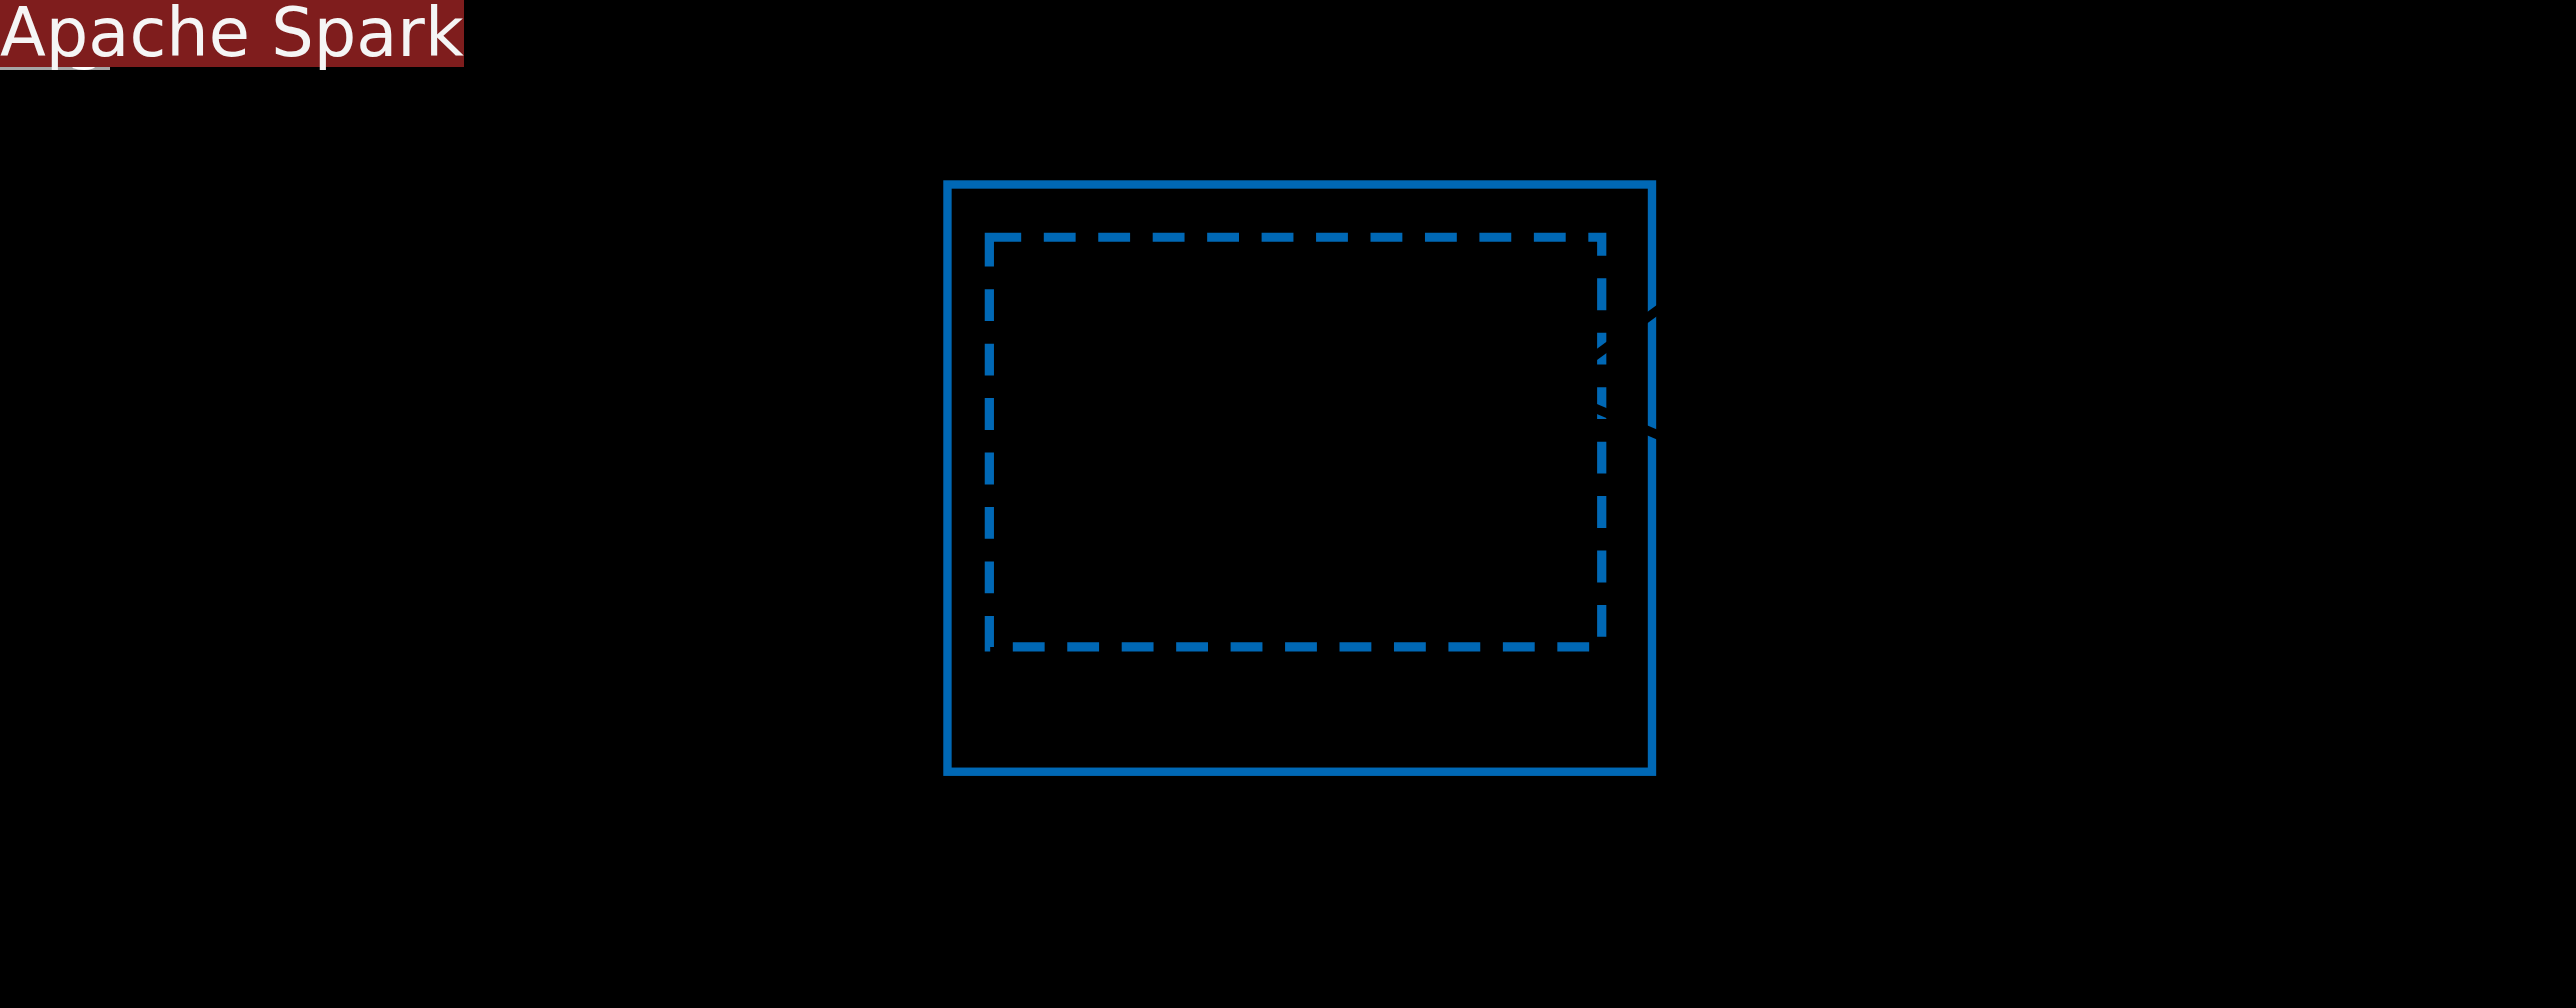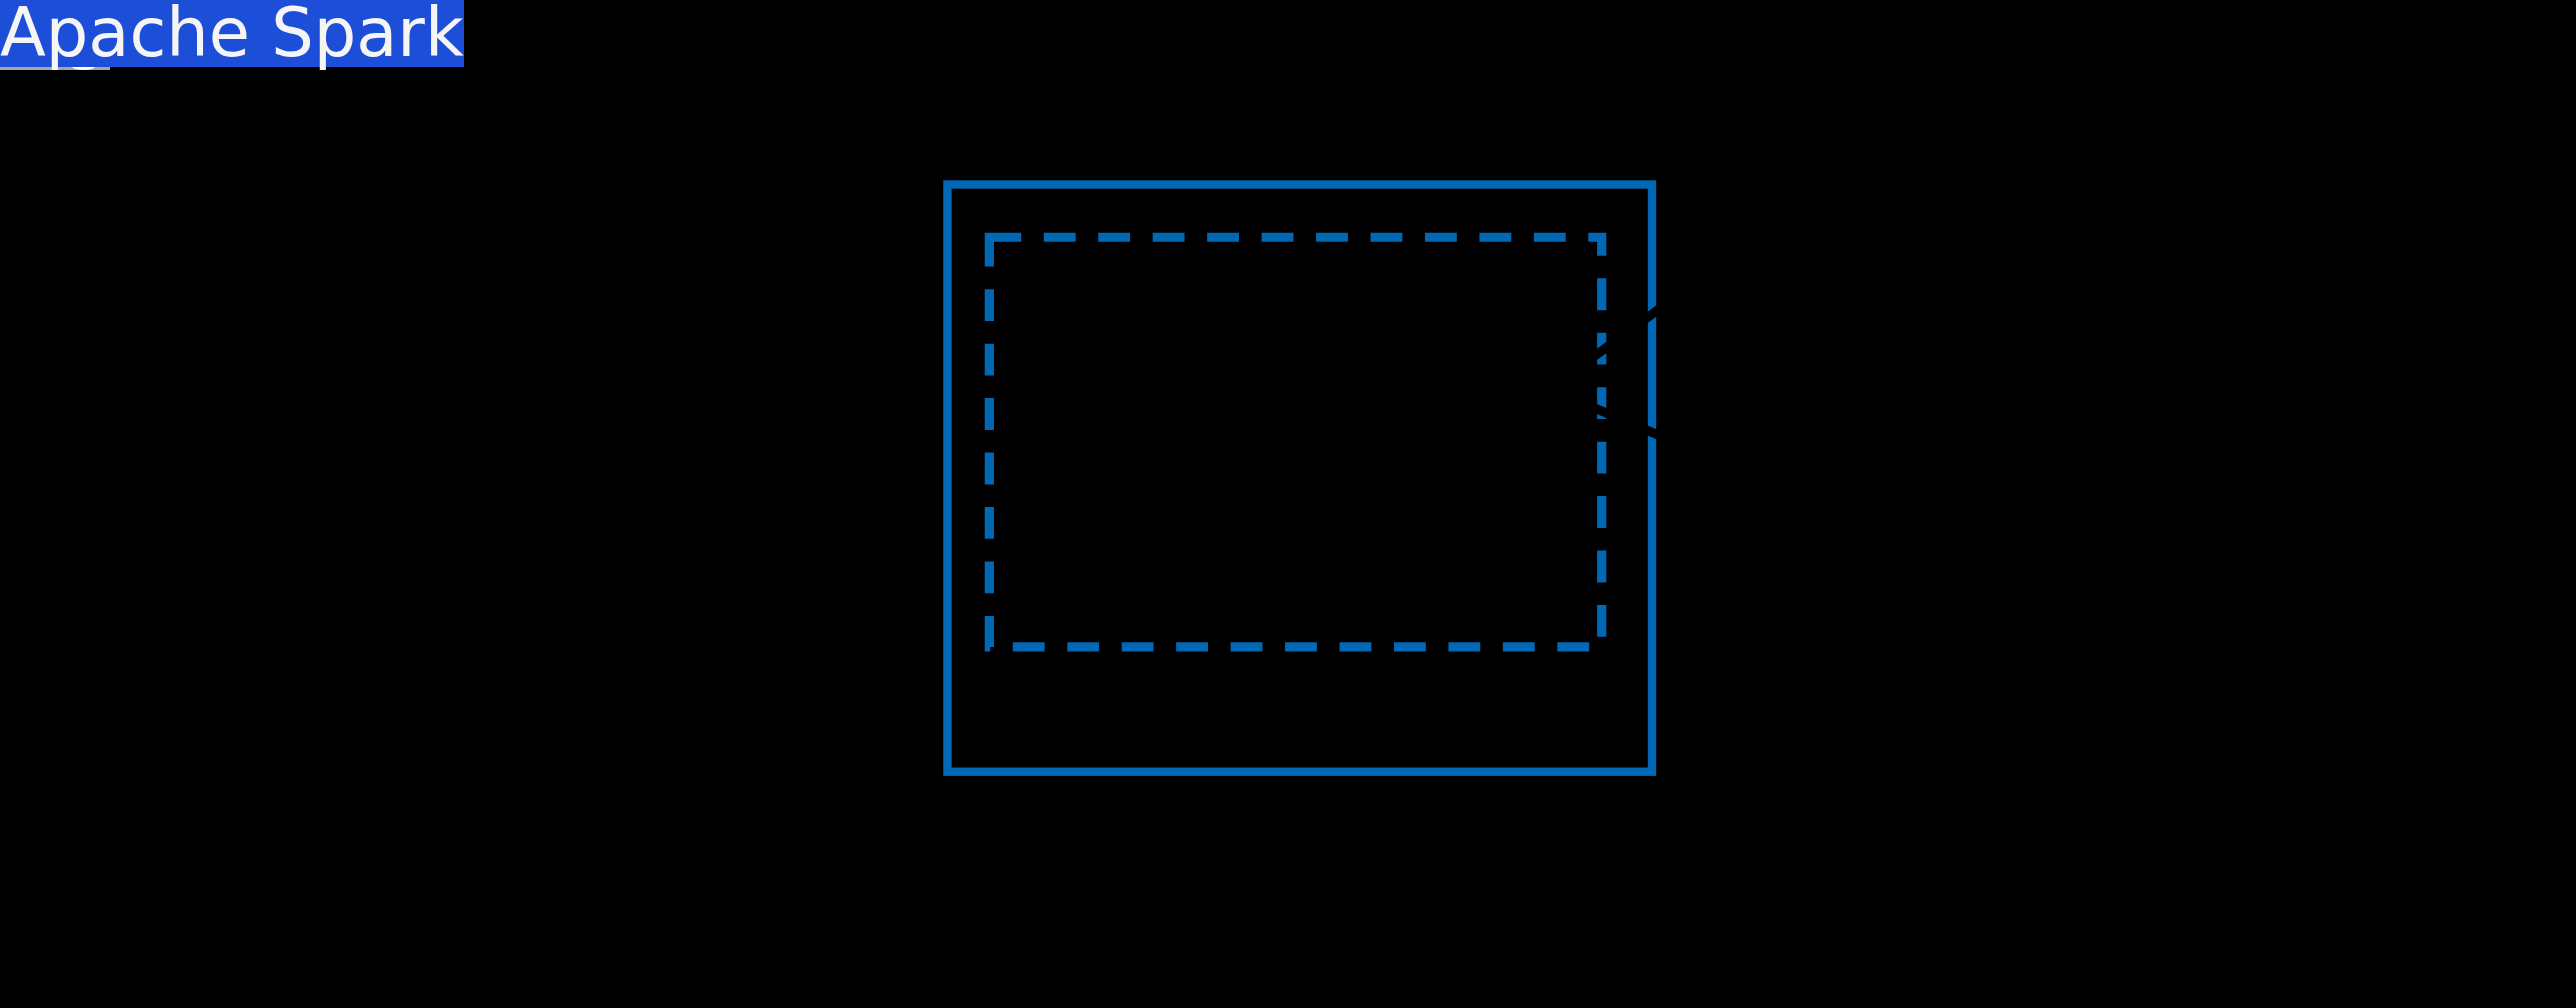--- a/index.html
+++ b/index.html
@@ -13,21 +13,21 @@
   .box{
     position:absolute;
     display:flex;align-items:center;justify-content:center;
     font-size:67px;line-height:1;white-space:nowrap;
   }
   .lbl{display:block;}
   
   .intel-blue{background:#0068B5;color:#FFFFFF;}
   .yellow{background:#F6DC8E;color:#000000;}
   .bigdl-blue{background:#1E9AF5;color:#FFFFFF;}
-  .spark-gray{background:#1d4ed8;color:#F5F5F5;}
+  .spark-gray{background:#7f1d1d;color:#F5F5F5;}
   .os-gray{background:#A6A6A6;color:#FFFFFF;font-weight:bold;font-size:70px;}
   #sgx-box   {left:0;      top:503; width:624; height:225;}
   #app-box   {left:1226;   top:351; width:624; height:226;}
   #libos-box {left:1238;   top:650; width:625; height:227;}
   #os-box    {left:1130;   top:978; width:841; height:226;}
   #userapps-box{left:2407; top:4;   width:668; height:222;}
   #bigdl-box {left:2407;   top:271; width:668; height:226;}
   #spark-box {left:2407;   top:575; width:668; height:223;}
   svg{position:absolute;left:0;top:0;}
   #borders{z-index:1;}

